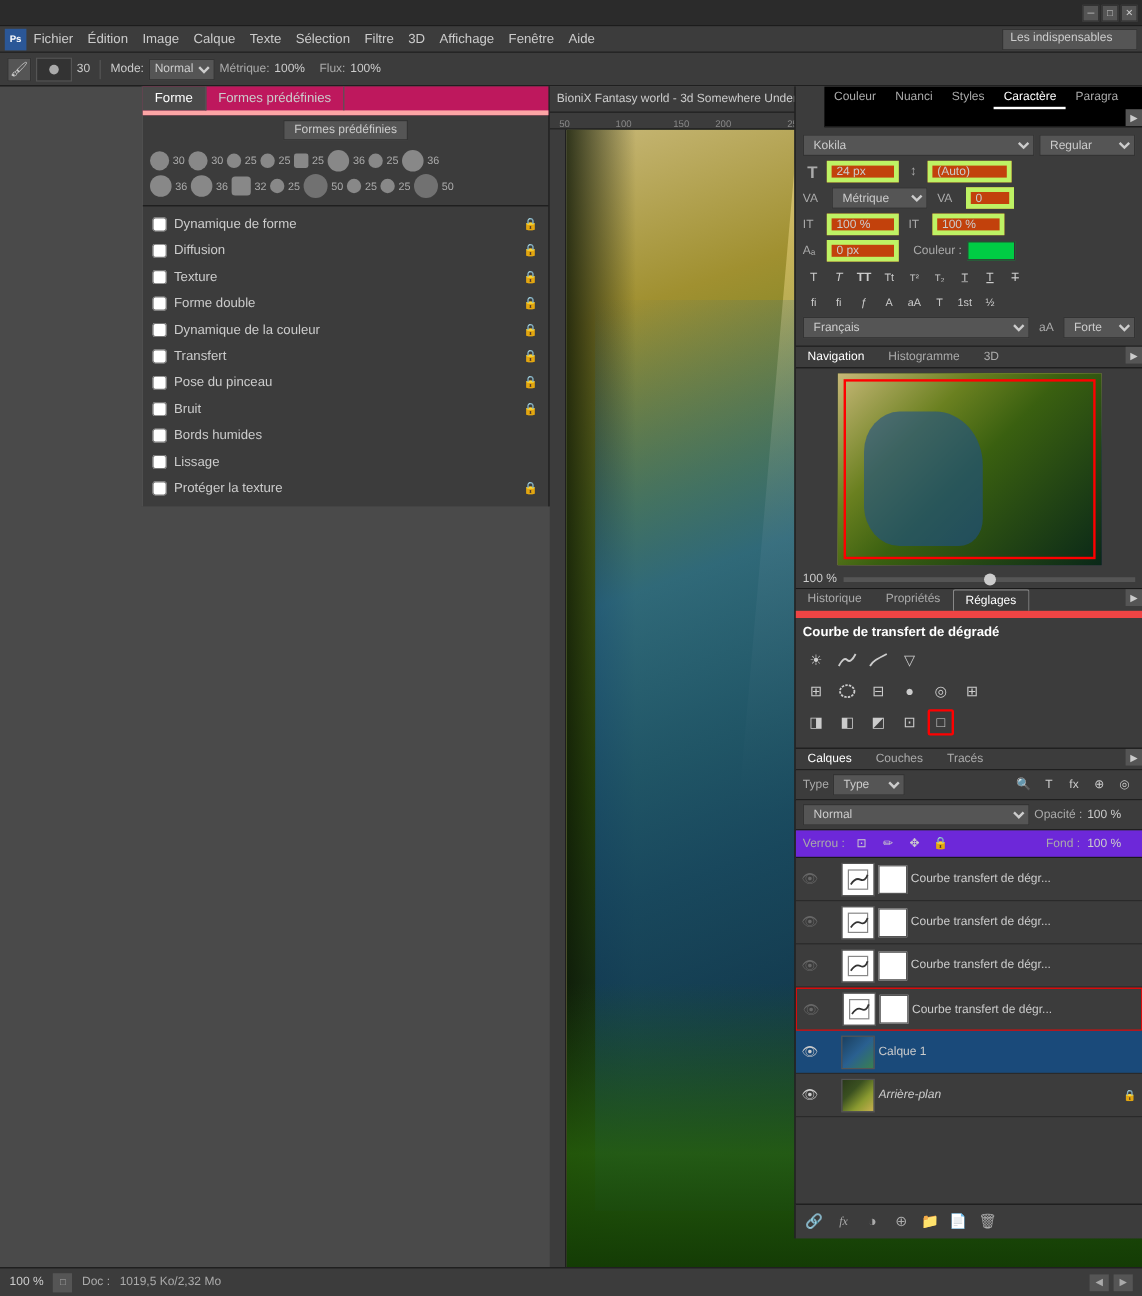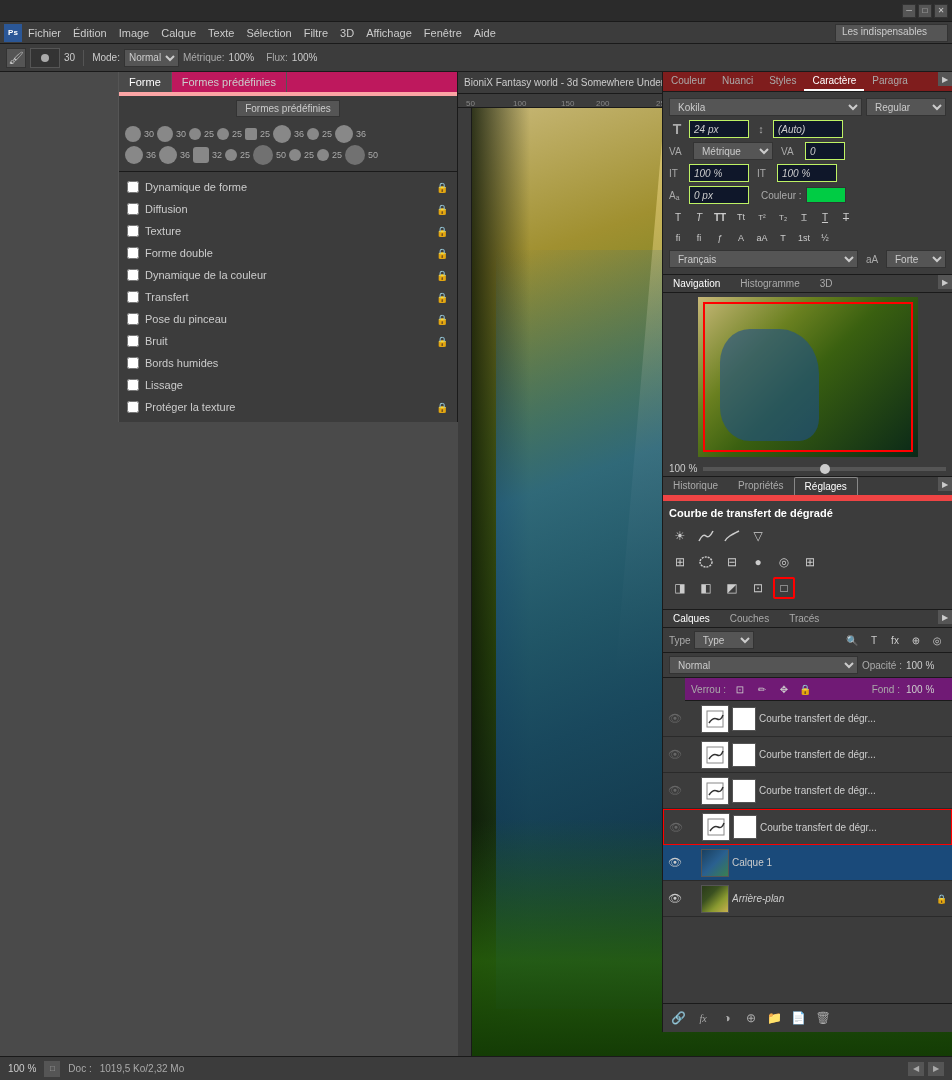--- a/index.html
+++ b/index.html
@@ -242,23 +242,24 @@
       flex-direction: column;
       overflow: hidden;
     }
 
     
     .character-panel {
       border-bottom: 1px solid #1a1a1a;
     }
     .panel-tabs {
       display: flex;
-      background: #7f1d1d;
+      background: #000000;
       border-bottom: 1px solid #1a1a1a;
       flex-wrap: wrap;
+      margin-left: 24px;
     }
     .panel-tab {
       padding: 3px 8px;
       font-size: 10px;
       color: #aaa;
       cursor: pointer;
       white-space: nowrap;
     }
     .panel-tab.active {
       color: #fff;
@@ -276,28 +277,27 @@
     .form-select {
       background: #555;
       border: 1px solid #333;
       color: #ccc;
       font-size: 10px;
       padding: 1px 4px;
       height: 18px;
       flex: 1;
     }
     .form-input {
-      background: #0f172a;
-      border: 1px solid #bef264;
+      background: #c2410c;
+      border: 4px solid #bef264;
       color: #ccc;
       font-size: 10px;
       padding: 1px 4px;
       height: 18px;
       width: 60px;
-      font-style: italic;
     }
     .form-label {
       font-size: 10px;
       color: #aaa;
       white-space: nowrap;
     }
     .form-icon {
       color: #aaa;
       font-size: 10px;
       width: 16px;
@@ -535,22 +535,21 @@
       font-size: 10px;
       color: #ccc;
       width: 40px;
     }
     .layers-lock-row {
       display: flex;
       align-items: center;
       padding: 3px 6px;
       gap: 6px;
       border-bottom: 1px solid #1a1a1a;
-      background: #701a75;
-      margin-left: 22px;
+      background: #6d28d9;
     }
     .layers-lock-label {
       font-size: 10px;
       color: #aaa;
     }
     .layers-lock-icon {
       width: 16px;
       height: 16px;
       display: flex;
       align-items: center;

